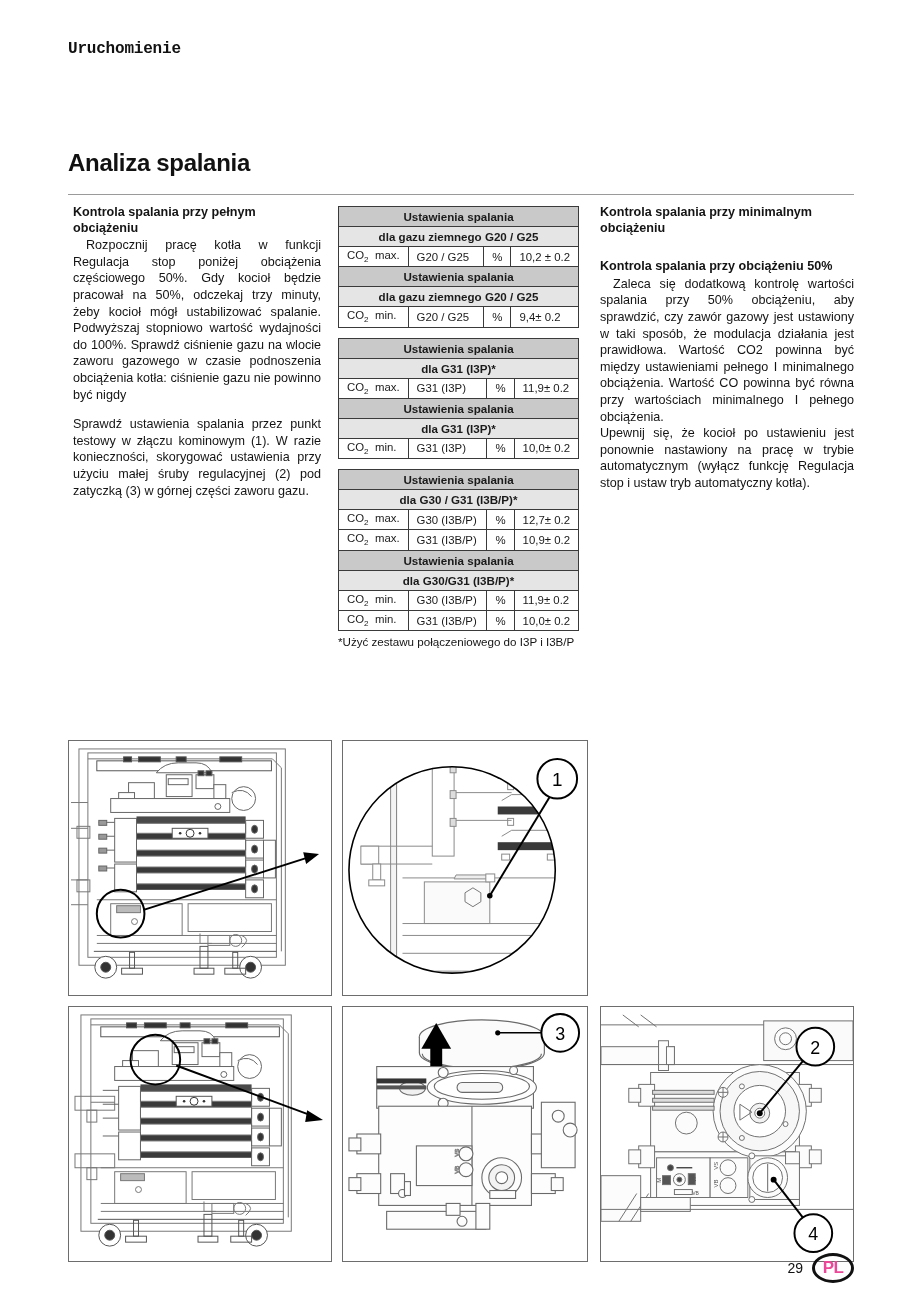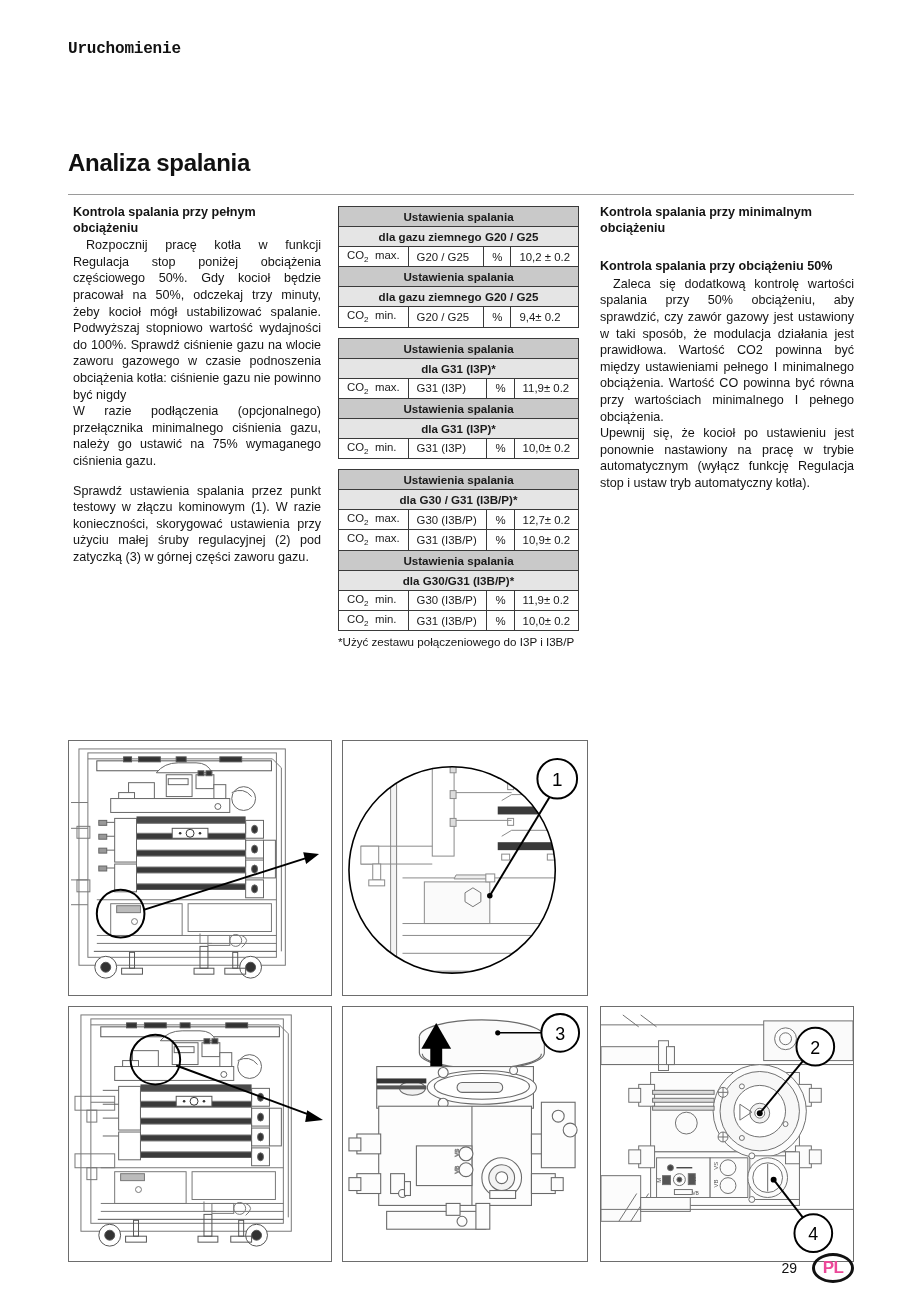--- a/index.html
+++ b/index.html
@@ -119,21 +119,21 @@
   #fig-b { left: 342px; top: 740px;  width: 246px; height: 256px; }
   #fig-c { left: 68px;  top: 1006px; width: 264px; height: 256px; }
   #fig-d { left: 342px; top: 1006px; width: 246px; height: 256px; }
   #fig-e { left: 600px; top: 1006px; width: 254px; height: 256px; }
   .fig svg { display:block; width:100%; height:100%; }
 
   
   .footer {
     position: absolute;
     right: 66px; bottom: 18px;
-    display: flex; align-items: center; gap: 15px; margin-top: 8px;
+    display: flex; align-items: center; gap: 9px; margin-top: 8px;
   }
   .pagenum { font-size: 14px; color: #111; }
   .pl-badge {
     width: 42px; height: 30px;
     border: 3px solid #111;
     border-radius: 50%;
     display: flex; align-items: center; justify-content: center;
     font-weight: bold; font-size: 17px; color: #ec4899;
     letter-spacing: -0.5px;
   }
@@ -141,21 +141,20 @@
 </head>
 <body>
 
 <div class="page-header">Uruchomienie</div>
 <div class="section-title">Analiza spalania</div>
 <div class="rule"></div>
 
 <div class="col col-left">
   <div class="sub-head">Kontrola spalania przy pełnym obciążeniu</div>
   <p class="para">Rozpocznij pracę kotła w funkcji Regulacja stop poniżej obciążenia częściowego 50%. Gdy kocioł będzie pracował na 50%, odczekaj trzy minuty, żeby kocioł mógł ustabilizować spalanie. Podwyższaj stopniowo wartość wydajności do 100%. Sprawdź ciśnienie gazu na wlocie zaworu gazowego w czasie podnoszenia obciążenia kotła: ciśnienie gazu nie powinno być nigdy</p>
-  <p class="para noindent">W razie podłączenia (opcjonalnego) przełącznika minimalnego ciśnienia gazu, należy go ustawić na  75% wymaganego ciśnienia gazu.</p>
   <div class="gap"></div>
   <p class="para noindent">Sprawdź ustawienia spalania przez punkt testowy w złączu kominowym (1). W razie konieczności, skorygować ustawienia przy użyciu małej śruby regulacyjnej (2) pod zatyczką (3) w górnej części zaworu gazu.</p>
 </div>
 
 <div class="tables">
 
   <table class="cmb">
     <tbody>
         <tr>
           <td class="hdr" colspan="4">Ustawienia spalania</td>

